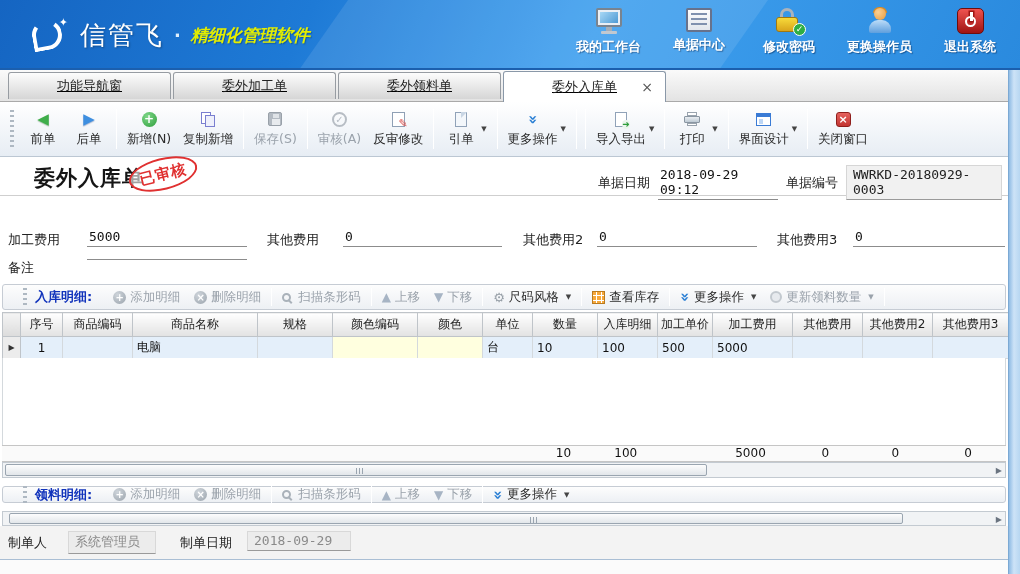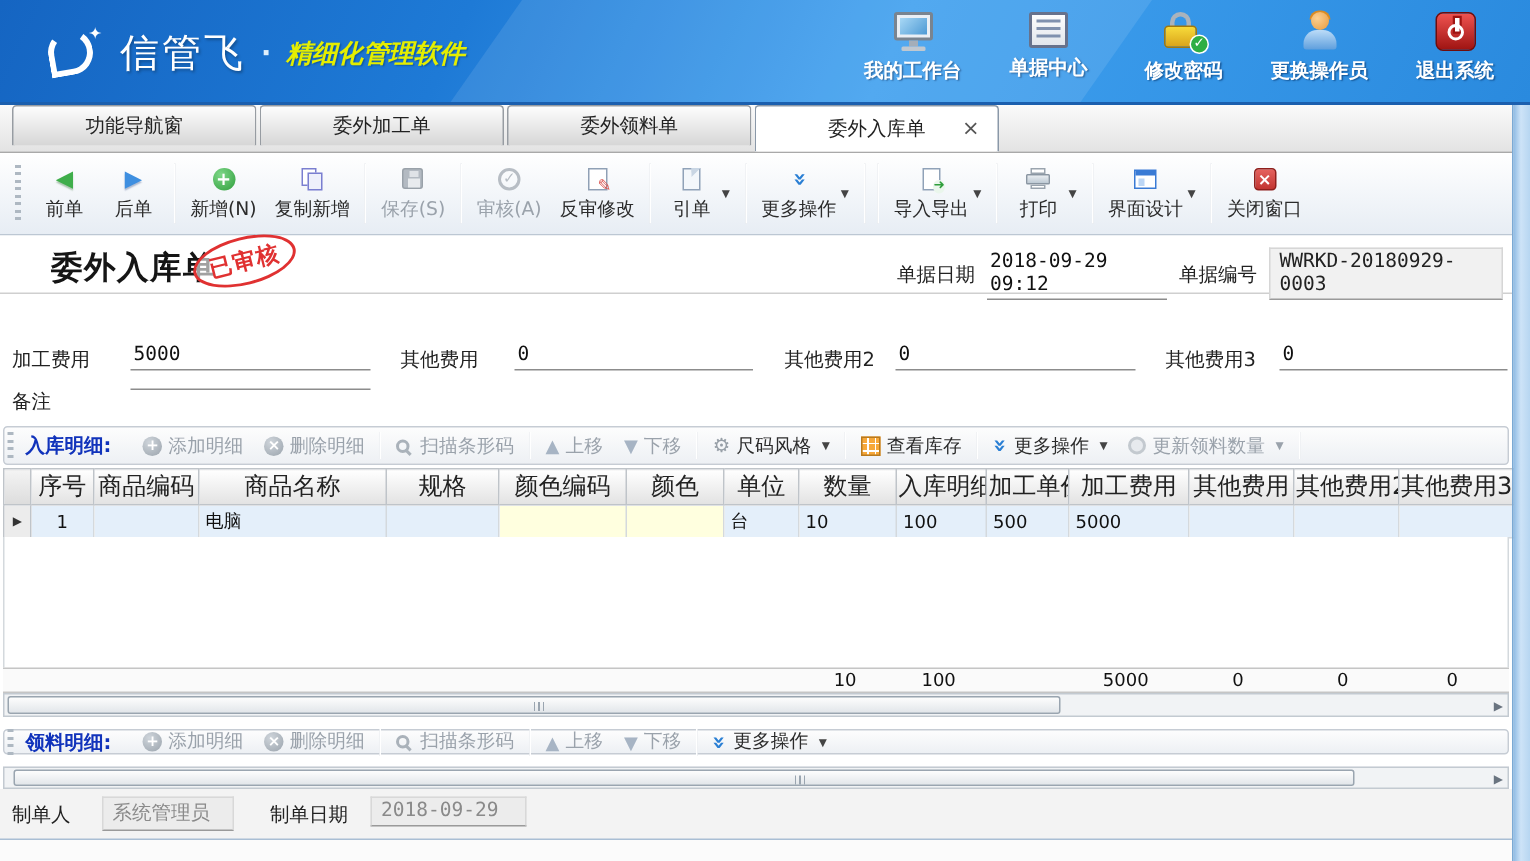--- a/index.html
+++ b/index.html
@@ -42,21 +42,21 @@
   .ic-power { width:27px; height:26px; background:linear-gradient(#ef5350,#9f1412); border:1px solid #6f0d0c; border-radius:5px; position:relative; }
   .ic-power .ring { position:absolute; left:7px; top:7px; width:11px; height:11px; border:2.5px solid #fff; border-radius:50%; }
   .ic-power .bar { position:absolute; left:12px; top:3px; width:3px; height:9px; background:#fff; box-shadow:0 0 0 1.5px rgba(159,20,18,1); }
 
   
   .frame-right { position:absolute; right:0; top:70px; width:12px; bottom:0;
     background:linear-gradient(90deg,#8fbbe4,#cde3f7 45%,#b7d6f1); border-left:1px solid #7ba9d4; }
 
   
   .tabbar { position:absolute; left:0; top:70px; width:1008px; height:32px; background:linear-gradient(#fafafa,#e3e3e3);
-    border-bottom:1px solid #a9a9a9; display:flex; align-items:flex-start; padding-left:8px; }
+    border-bottom:1px solid #a9a9a9; display:flex; align-items:center; padding-left:8px;text-decoration:underline; }
   .tab { width:163px; height:27px; margin-right:2px; background:linear-gradient(#fdfdfd,#d6d6d6);
     border:1px solid #979ca2; border-bottom:none; border-radius:3px 3px 0 0;
     display:flex; align-items:center; justify-content:center; font-size:13px; color:#222; cursor:pointer; position:relative; }
   .tab.active { background:#fff; height:31px; margin-bottom:-1px; border-color:#8a98a8; font-weight:normal; z-index:2; }
   .tab .tab-close { position:absolute; right:12px; top:50%; transform:translateY(-50%); color:#555; font-size:14px; line-height:1; cursor:pointer; }
 
   
   .toolbar { position:absolute; left:0; top:102px; width:1008px; height:55px;
     background:linear-gradient(#ffffff,#e7edf4); border-bottom:1px solid #bcc7d3; display:flex; align-items:center; padding-left:10px; }
   .grip { width:4px; height:38px; margin-right:6px;
@@ -114,40 +114,40 @@
   .frow .lab { position:absolute; top:3px; }
   .frow .val { position:absolute; top:0; }
   .fr1 { top:43px; } .fr2 { top:71px; } .fr3 { top:99px; }
   .pos-l1 { left:8px; } .pos-f1 { left:87px; width:160px; }
   .pos-l2 { left:267px; } .pos-f2 { left:343px; width:159px; }
   .pos-l3 { left:523px; } .pos-f3 { left:597px; width:160px; }
   .pos-l4 { left:777px; } .pos-f4 { left:853px; width:152px; }
 
   
   .detail-bar { position:absolute; left:2px; width:1004px; height:26px; background:linear-gradient(#fdfdfd,#edf0f4);
-    border:1px solid #c6ccd4; border-radius:3px; display:flex; align-items:center; padding-left:2px; }
+    border:1px solid #c6ccd4; border-radius:3px; display:flex; align-items:center; padding-left:20px; }
   .detail-bar .grip { height:18px; margin-right:8px; }
   .dtitle { font-size:13px; font-weight:bold; color:#1133bb; margin-right:14px; white-space:nowrap; }
   .dbtn { display:flex; align-items:center; gap:4px; font-size:12.5px; color:#2b2b2b; padding:2px 7px; cursor:pointer; white-space:nowrap; }
   .dbtn.disabled { color:#9aa2ab; }
   .dsep { width:1px; height:18px; background:#c9d0d8; border-right:1px solid #fff; margin:0 3px; }
   .cgray { width:13px; height:13px; border-radius:50%; background:radial-gradient(circle at 35% 30%,#cfd5db,#9aa3ac); color:#fff; font-weight:bold; font-size:10px; line-height:13px; text-align:center; }
   .mag { width:9px; height:9px; border:2px solid #aab2ba; border-radius:50%; position:relative; margin-right:3px; }
   .mag::after { content:""; position:absolute; width:2px; height:5px; background:#aab2ba; right:-2px; bottom:-4px; transform:rotate(-45deg); }
   .arr-gray { color:#a7b4c4; font-size:12px; }
   .gear { color:#98a0a8; font-size:13px; }
   .grid9 { width:13px; height:13px; border:1px solid #b97a1e; background:#f7a83a;
     background-image:linear-gradient(to right,transparent 0 3px,#fff 3px 4px,transparent 4px 8px,#fff 8px 9px,transparent 9px),
                      linear-gradient(to bottom,transparent 0 3px,#fff 3px 4px,transparent 4px 8px,#fff 8px 9px,transparent 9px); }
   .hollow { width:12px; height:12px; border-radius:50%; border:2px solid #c3c9cf; background:#e7eaee; }
 
   
   .grid-wrap { position:absolute; left:2px; top:155px; width:1004px; }
   table.grid { border-collapse:collapse; table-layout:fixed; width:1004px; }
-  .grid th { height:24px; background:linear-gradient(#ffffff,#e2e2e2); border:1px solid #bfc4c9; font-size:16px; font-weight:normal; color:#222; padding:0 1px; overflow:hidden; white-space:nowrap; }
+  .grid th { height:24px; background:linear-gradient(#ffffff,#e2e2e2); border:1px solid #bfc4c9; font-size:12px; font-weight:normal; color:#222; padding:0 1px; overflow:hidden; white-space:nowrap; }
   .grid td { height:22px; border:1px solid #d4d9dd; font-size:12px; color:#111; padding:0 4px; overflow:hidden; white-space:nowrap; background:#e4effa; }
   .grid td.ind { background:#ececec; border-color:#bfc4c9; text-align:center; color:#333; font-size:8px; padding:0; }
   .grid th.ind { background:linear-gradient(#f4f4f4,#dcdcdc); }
   .grid td.yellow { background:#ffffdf; }
   .grid td.ctr { text-align:center; }
   .filler { position:absolute; left:2px; top:201px; width:1004px; height:87px; background:#fff; border-left:1px solid #d4d9dd; border-right:1px solid #d4d9dd; }
   .totals { position:absolute; left:2px; top:288px; width:1004px; height:17px; background:#fafafa;
     border-top:1px solid #c5c5c5; border-bottom:1px solid #c5c5c5; display:flex; }
   .totals span { display:block; font-size:12px; color:#111; text-align:center; line-height:15px; overflow:hidden; }
 

